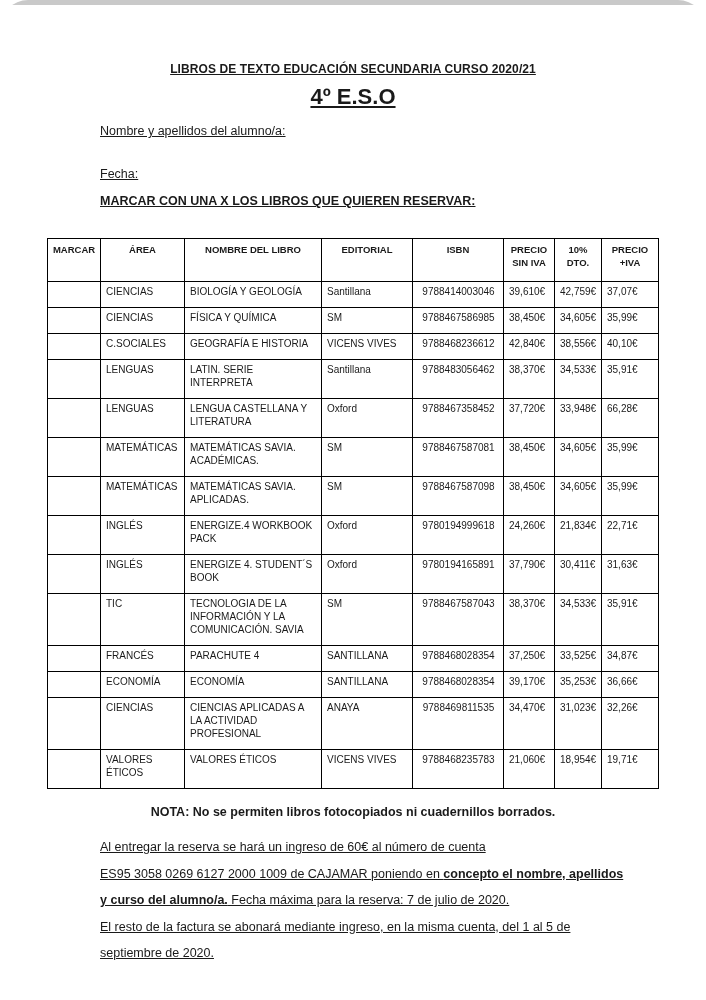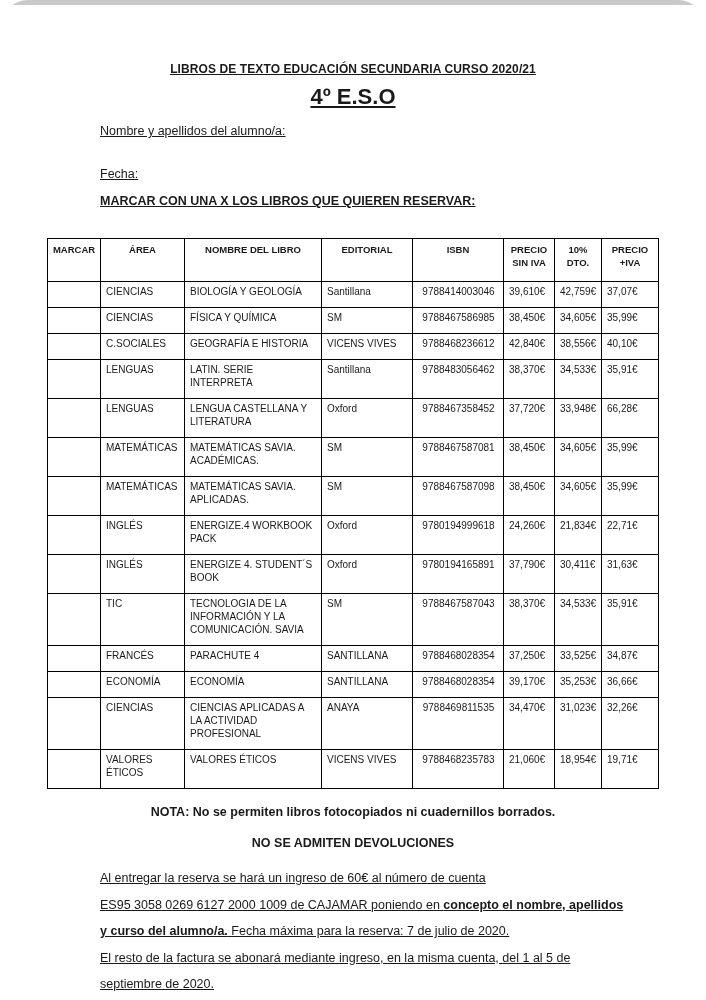--- a/index.html
+++ b/index.html
@@ -279,21 +279,20 @@
           <td class="c3">VICENS VIVES</td>
           <td class="c4">9788468235783</td>
           <td class="c5">21,060€</td>
           <td class="c6">18,954€</td>
           <td class="c7">19,71€</td>
         </tr>
       </tbody>
   </table>
 
   <p class="note-center note-1">NOTA: No se permiten libros fotocopiados ni cuadernillos borrados.</p>
-  <p class="note-center note-2">NO SE ADMITEN DEVOLUCIONES</p>
 
   <div class="payment">
     <p><span>Al entregar la reserva se hará un ingreso de 60€ al número de cuenta</span></p>
     <p><span>ES95 3058 0269 6127 2000 1009 de CAJAMAR poniendo en </span><span class="b">concepto el nombre, apellidos</span></p>
     <p><span class="b">y curso del alumno/a.</span><span> Fecha máxima para la reserva: 7 de julio de 2020.</span></p>
     <p><span>El resto de la factura se abonará mediante ingreso, en la misma cuenta, del 1 al 5 de</span></p>
     <p><span>septiembre de 2020.</span></p>
   </div>
 
 </div>

